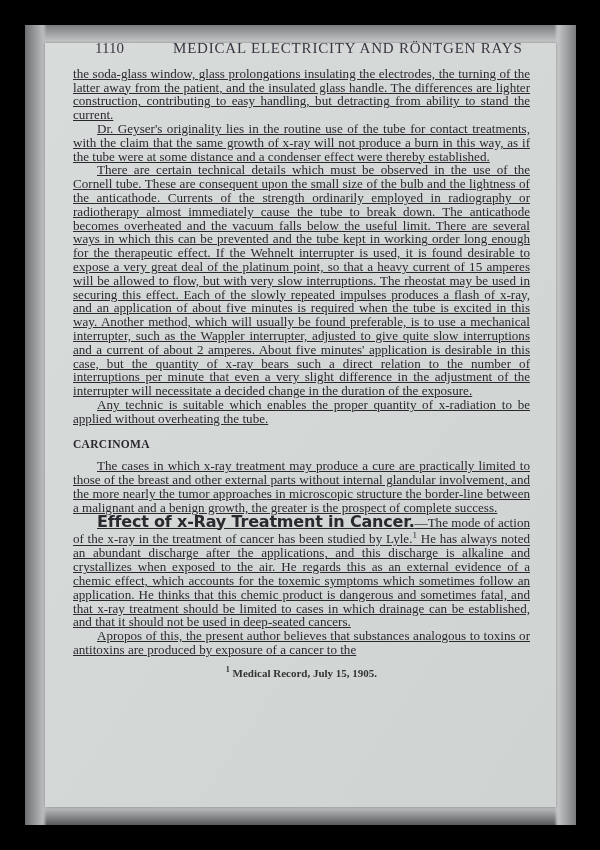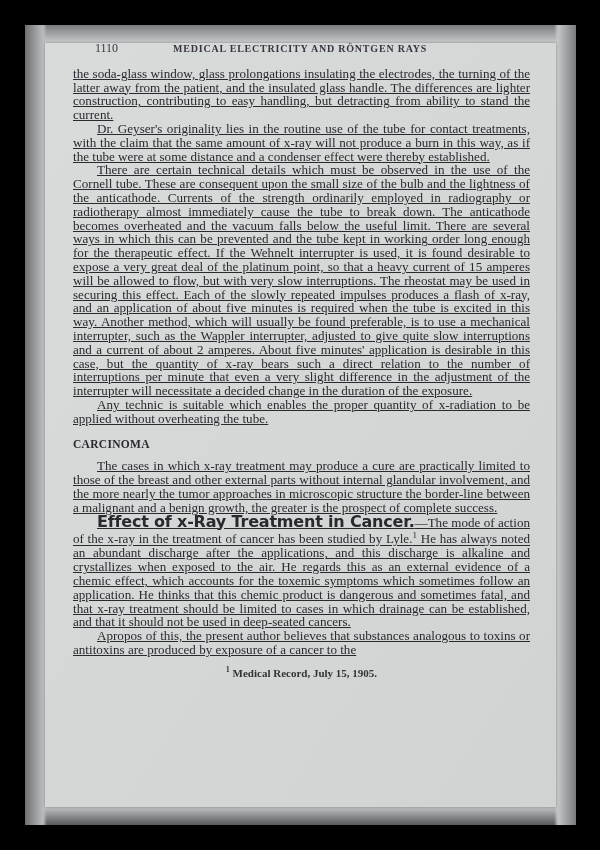--- a/index.html
+++ b/index.html
@@ -28,22 +28,22 @@
       font-family: "Liberation Serif", "DejaVu Serif", serif;
       color: #2a2930;
       font-size: 13.1px;
       line-height: 13.8px;
       text-align: justify;
     }
     .running-head {
       display: flex; align-items: baseline; margin-bottom: 11px; margin-left: 22px;
       font-size: 11px; color: #3a3442;
     }
-    .page-number { font-size: 12px; width: 78px; }
-    .head-title { font-weight: bold; letter-spacing: 0.8px; font-size: 10px; }
+    .page-number { font-size: 15px; width: 78px; }
+    .head-title { font-weight: normal; letter-spacing: 0.8px; font-size: 15px; }
     p { margin: 0; text-decoration: underline; }
     .indent { text-indent: 24px; }
     .section-title {
       text-align: left; font-weight: bold; font-size: 11.5px; letter-spacing: 0.3px;
       margin: 12px 0 8px 0;
     }
     .run-in { font-weight: bold; font-family: "DejaVu Sans", sans-serif; font-size: 16px; letter-spacing: -0.2px; }
     .footnote {
       text-align: center; font-size: 11px; margin-top: 6px; font-weight: bold; color: #333;
     }
@@ -58,21 +58,21 @@
   <div class="page"></div>
 </div>
 
 <div class="content">
   <div class="running-head">
     <span class="page-number">1110</span>
     <span class="head-title">MEDICAL ELECTRICITY AND RÖNTGEN RAYS</span>
   </div>
 
   <p>the soda-glass window, glass prolongations insulating the electrodes, the turning of the latter away from the patient, and the insulated glass handle.  The differences are lighter construction, contributing to easy handling, but detracting from ability to stand the current.</p>
-  <p class="indent">Dr. Geyser's originality lies in the routine use of the tube for contact treatments, with the claim that the same amount of x-ray will not produce a burn in this way, as if the tube were at some distance and a condenser effect were thereby established.</p>
+  <p class="indent">Dr. Geyser's originality lies in the routine use of the tube for contact treatments, with the claim that the same growth of x-ray will not produce a burn in this way, as if the tube were at some distance and a condenser effect were thereby established.</p>
   <p class="indent">There are certain technical details which must be observed in the use of the Cornell tube.  These are consequent upon the small size of the bulb and the lightness of the anticathode.  Currents of the strength ordinarily employed in radiography or radiotherapy almost immediately cause the tube to break down.  The anticathode becomes overheated and the vacuum falls below the useful limit.  There are several ways in which this can be prevented and the tube kept in working order long enough for the therapeutic effect.  If the Wehnelt interrupter is used, it is found desirable to expose a very great deal of the platinum point, so that a heavy current of 15 amperes will be allowed to flow, but with very slow interruptions.  The rheostat may be used in securing this effect.  Each of the slowly repeated impulses produces a flash of x-ray, and an application of about five minutes is required when the tube is excited in this way.  Another method, which will usually be found preferable, is to use a mechanical interrupter, such as the Wappler interrupter, adjusted to give quite slow interruptions and a current of about 2 amperes.  About five minutes' application is desirable in this case, but the quantity of x-ray bears such a direct relation to the number of interruptions per minute that even a very slight difference in the adjustment of the interrupter will necessitate a decided change in the duration of the exposure.</p>
   <p class="indent">Any technic is suitable which enables the proper quantity of x-radiation to be applied without overheating the tube.</p>
 
   <div class="section-title">CARCINOMA</div>
 
   <p class="indent">The cases in which x-ray treatment may produce a cure are practically limited to those of the breast and other external parts without internal glandular involvement, and the more nearly the tumor approaches in microscopic structure the border-line between a malignant and a benign growth, the greater is the prospect of complete success.</p>
 
   <p class="indent">
     <span class="run-in">Effect of x-Ray Treatment in Cancer.</span><span>—The mode of action of the x-ray in the treatment of cancer has been studied by Lyle.</span><span class="ref">1</span><span>  He has always noted an abundant discharge after the applications, and this discharge is alkaline and crystallizes when exposed to the air.  He regards this as an external evidence of a chemic effect, which accounts for the toxemic symptoms which sometimes follow an application.  He thinks that this chemic product is dangerous and sometimes fatal, and that x-ray treatment should be limited to cases in which drainage can be established, and that it should not be used in deep-seated cancers.</span>
   </p>

